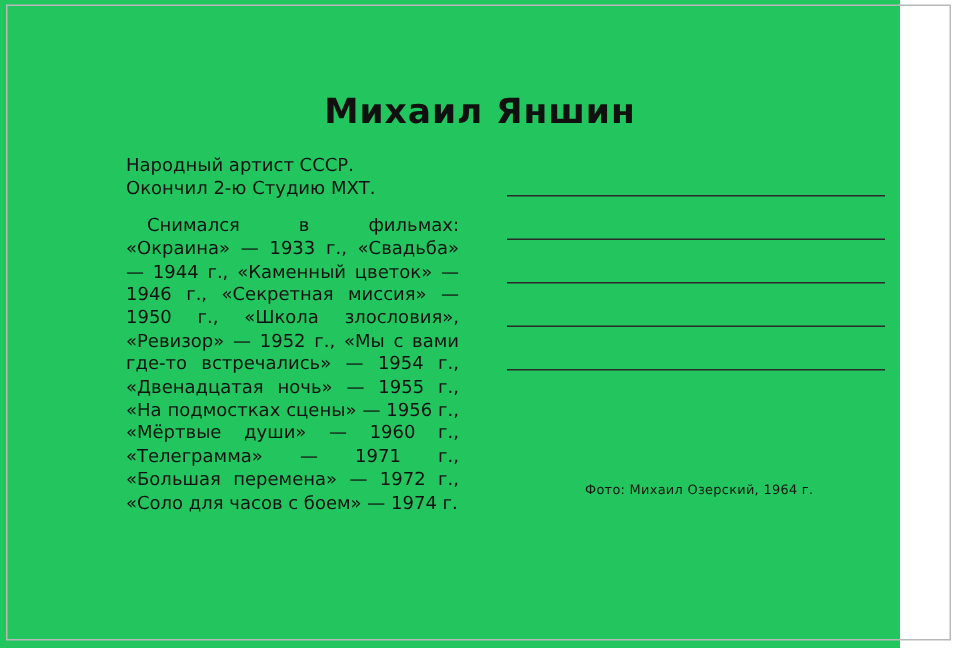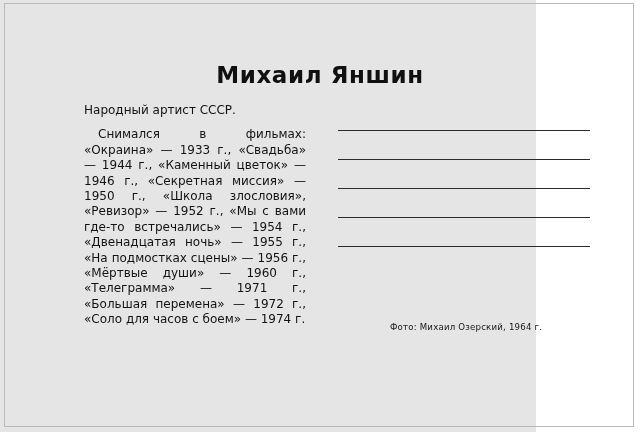--- a/index.html
+++ b/index.html
@@ -9,23 +9,23 @@
   body {
     width: 640px;
     height: 432px;
     background: #ffffff;
     font-family: "DejaVu Sans", sans-serif;
     color: #1a1a1a;
     overflow: hidden;
   }
   .page {
     position: relative;
-    width: 536px;
+    width: 600px;
     height: 432px;
-    background: #e5e5e5;
+    background: #22c55e;
     box-sizing: border-box;
   }
   .page-border {
     position: absolute;
     left: 4px;
     top: 3px;
     width: 630px;
     height: 424px;
     border: 1px solid #b9b9b9;
     box-sizing: border-box;
@@ -93,20 +93,21 @@
 <body>
 
 <div class="page">
 
   <div class="page-border"></div>
 
   <div class="title">Михаил Яншин</div>
 
   <div class="bio">
     <p class="line-solo">Народный артист СССР.</p>
+    <p class="line-solo">Окончил 2-ю Студию МХТ.</p>
     <p class="indent">Снимался в фильмах: «Окраина» — 1933 г., «Свадьба» — 1944 г., «Каменный цветок» — 1946 г., «Секретная миссия» — 1950 г., «Школа злословия», «Ревизор» — 1952 г., «Мы с вами где-то встречались» — 1954 г., «Двенадцатая ночь» — 1955 г., «На подмостках сцены» — 1956 г., «Мёртвые души» — 1960 г., «Телеграмма» — 1971 г., «Большая перемена» — 1972 г., «Соло для часов с боем» — 1974 г.</p>
   </div>
 
   <div class="rules">
     <div class="rule"></div>
     <div class="rule"></div>
     <div class="rule"></div>
     <div class="rule"></div>
     <div class="rule"></div>
   </div>

